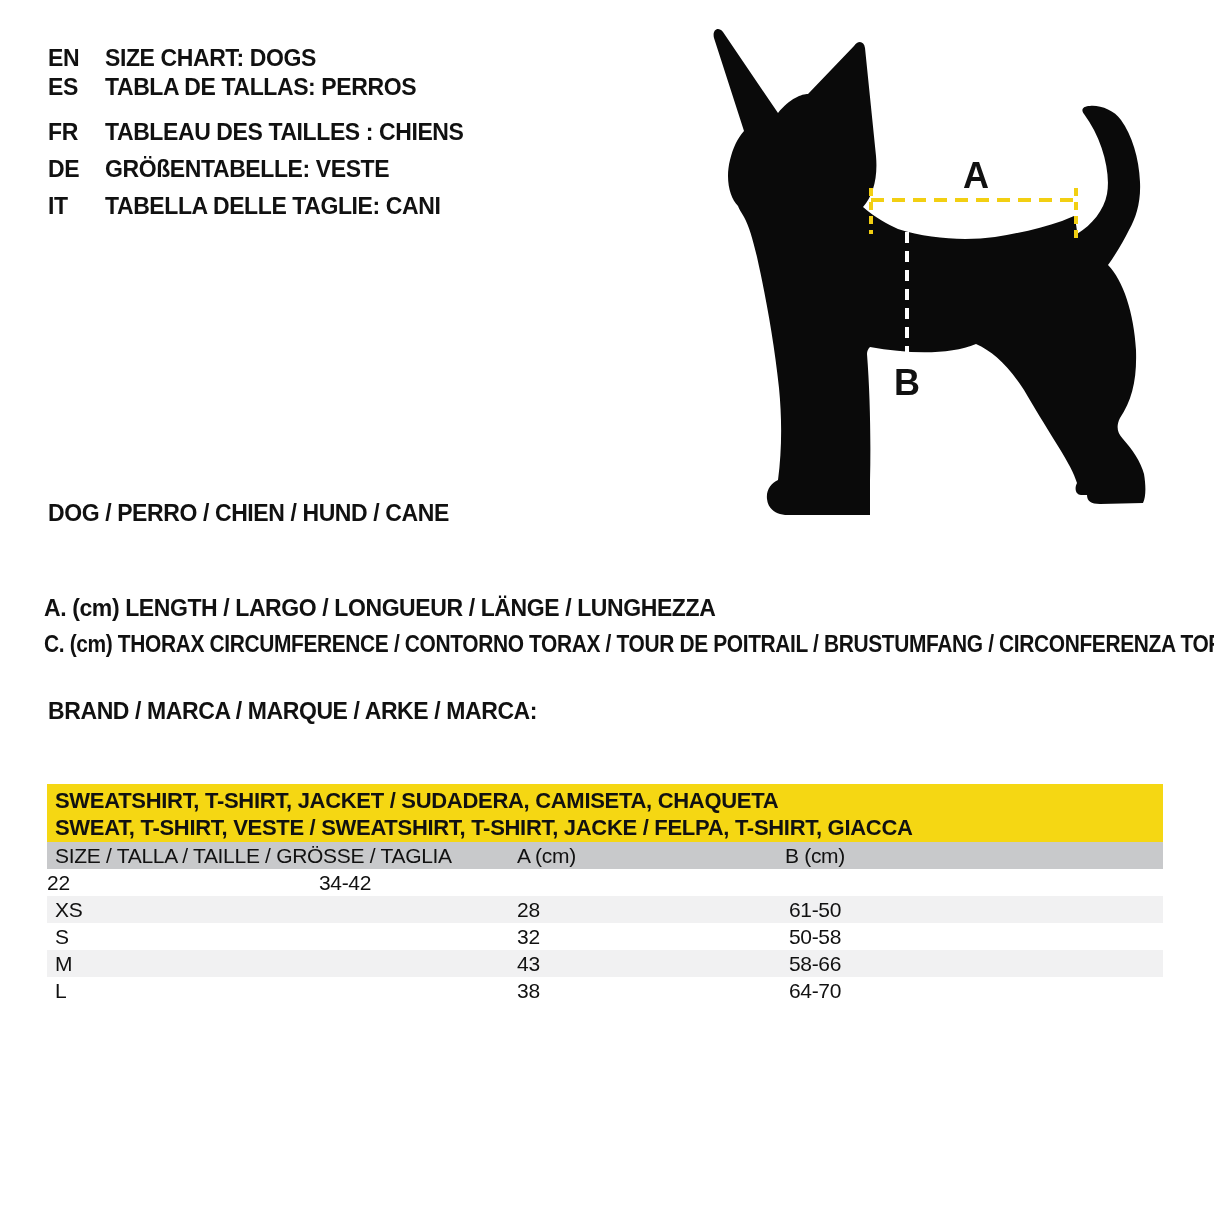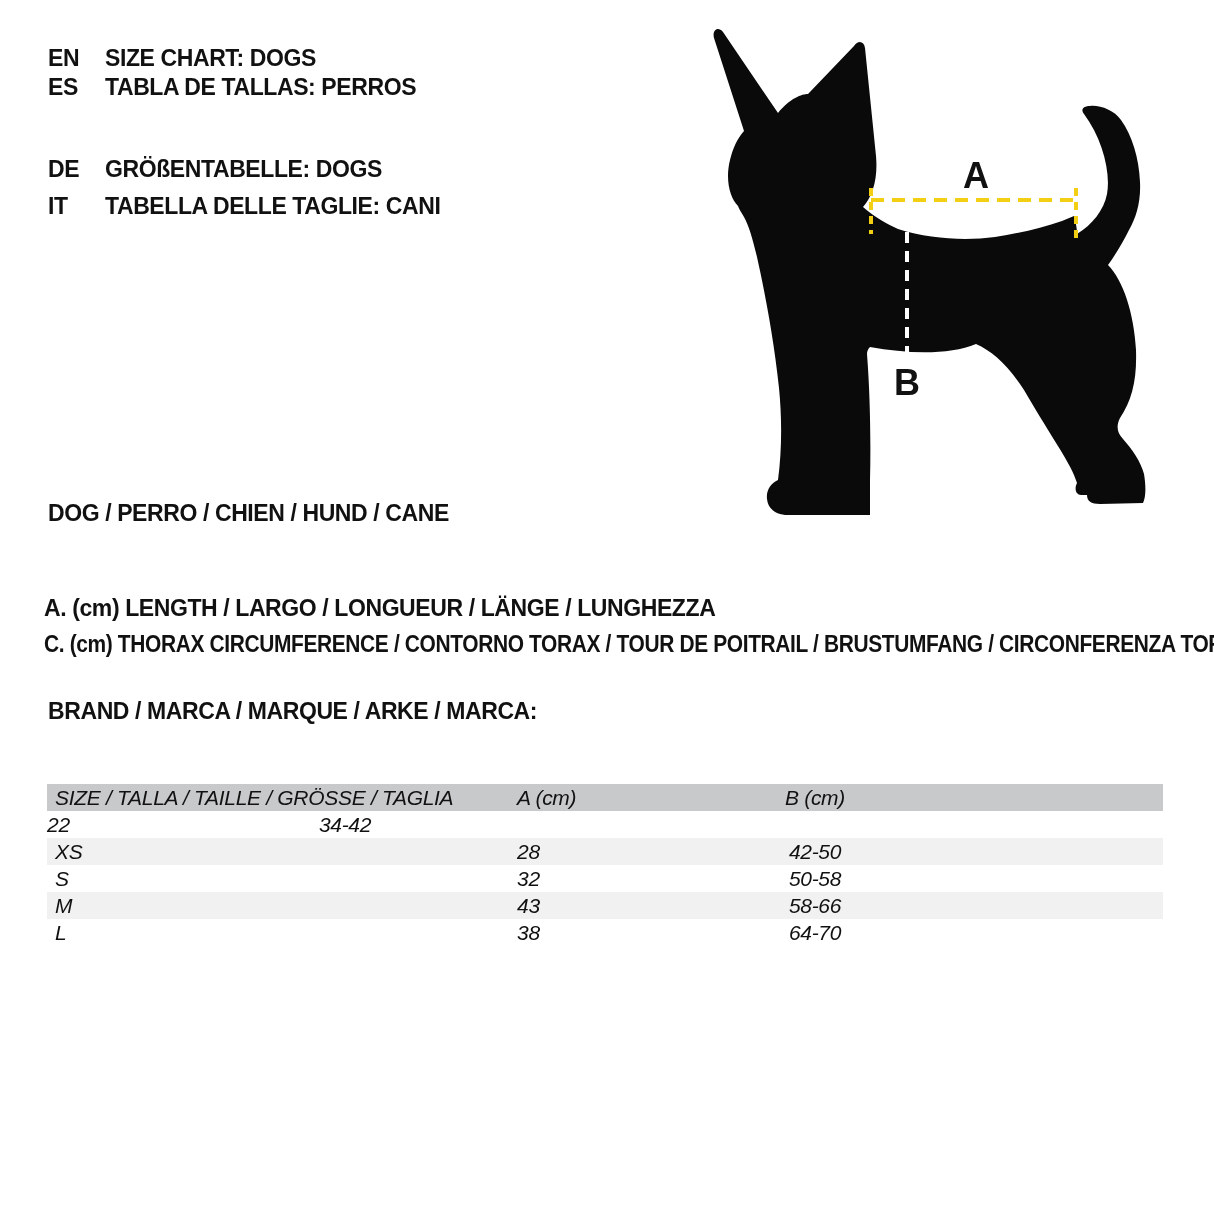--- a/index.html
+++ b/index.html
@@ -16,41 +16,44 @@
     font-size:23px;font-weight:700;letter-spacing:-0.4px;}
   .measure{left:44px;}
   .condensed{transform:scaleX(0.91);transform-origin:0 50%;}
   
   #size-table{position:absolute;left:47px;top:784px;width:1116px;}
   .tbl-yellow{background:#F5D713;height:58px;padding:3px 0 0 8px;box-sizing:border-box;}
   .tbl-yellow div{font-size:22px;font-weight:700;line-height:27px;letter-spacing:-0.3px;white-space:nowrap;}
   .tbl-headrow{background:#C8C9CB;height:27px;}
   .tbl-row{height:27px;}
   .tbl-row:nth-child(even){background:#F1F1F2;}
-  .row-flex{display:flex;align-items:center;height:27px;font-size:21px;letter-spacing:-0.3px;font-style:italic;}
+  .row-flex{display:flex;align-items:center;height:27px;font-size:21px;letter-spacing:-0.3px;}
   .c-size{width:470px;padding-left:8px;box-sizing:border-box;text-align:left;}
   .c-a{width:220px;text-align:left;}
   .c-b{width:156px;text-align:center;}
   
   #dog-figure{position:absolute;left:680px;top:10px;width:534px;height:520px;}
   text.marker{font-family:"Liberation Sans","DejaVu Sans",sans-serif;font-weight:700;font-size:36px;fill:#111111;}
 </style>
 </head>
 <body>
 
 <div id="page">
 
   <div class="lang-row" style="top:45px">
     <span class="lang-code">EN</span><span>SIZE CHART: DOGS</span>
   </div>
   <div class="lang-row" style="top:74px">
     <span class="lang-code">ES</span><span>TABLA DE TALLAS: PERROS</span>
   </div>
+  <div class="lang-row" style="top:119px">
+    <span class="lang-code">FR</span><span>TABLEAU DES TAILLES : CHIENS</span>
+  </div>
   <div class="lang-row" style="top:156px">
-    <span class="lang-code">DE</span><span>GRÖßENTABELLE: DOGS</span>
+    <span class="lang-code">DE</span><span>GRÖßENTABELLE: VESTE</span>
   </div>
   <div class="lang-row" style="top:193px">
     <span class="lang-code">IT</span><span>TABELLA DELLE TAGLIE: CANI</span>
   </div>
 
   <svg id="dog-figure" viewBox="0 0 534 520">
 
     <path fill="#0A0A0A" d="
       M58 196
       C 50 188, 45 170, 50 150
@@ -110,34 +113,38 @@
   </svg>
 
   <div class="caption" style="top:500px">DOG / PERRO / CHIEN / HUND / CANE</div>
 
   <div class="caption measure" style="top:595px">A. (cm) LENGTH / LARGO / LONGUEUR / LÄNGE / LUNGHEZZA</div>
   <div class="caption measure condensed" style="top:631px">C. (cm) THORAX CIRCUMFERENCE / CONTORNO TORAX / TOUR DE POITRAIL / BRUSTUMFANG / CIRCONFERENZA TORACE</div>
 
   <div class="caption" style="top:698px">BRAND / MARCA / MARQUE / ARKE / MARCA:</div>
 
   <div id="size-table">
+    <div class="tbl-yellow">
+      <div>SWEATSHIRT, T-SHIRT, JACKET / SUDADERA, CAMISETA, CHAQUETA</div>
+      <div>SWEAT, T-SHIRT, VESTE / SWEATSHIRT, T-SHIRT, JACKE / FELPA, T-SHIRT, GIACCA</div>
+    </div>
     <div class="tbl-headrow row-flex">
       <div class="c-size">SIZE / TALLA / TAILLE / GRÖSSE / TAGLIA</div>
       <div class="c-a">A (cm)</div>
       <div class="c-b">B (cm)</div>
     </div>
     <div class="tbl-body">
       <div class="tbl-row row-flex">
         <div class="c-a">22</div>
         <div class="c-b">34-42</div>
       </div>
       <div class="tbl-row row-flex">
         <div class="c-size">XS</div>
         <div class="c-a">28</div>
-        <div class="c-b">42-50</div>
+        <div class="c-b">61-50</div>
       </div>
       <div class="tbl-row row-flex">
         <div class="c-size">S</div>
         <div class="c-a">32</div>
         <div class="c-b">50-58</div>
       </div>
       <div class="tbl-row row-flex">
         <div class="c-size">M</div>
         <div class="c-a">43</div>
         <div class="c-b">58-66</div>

